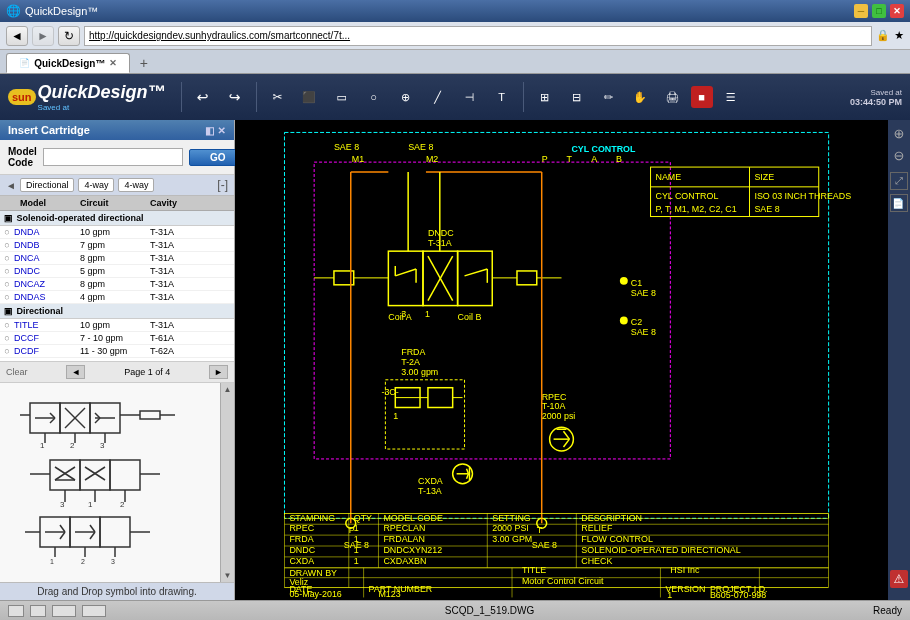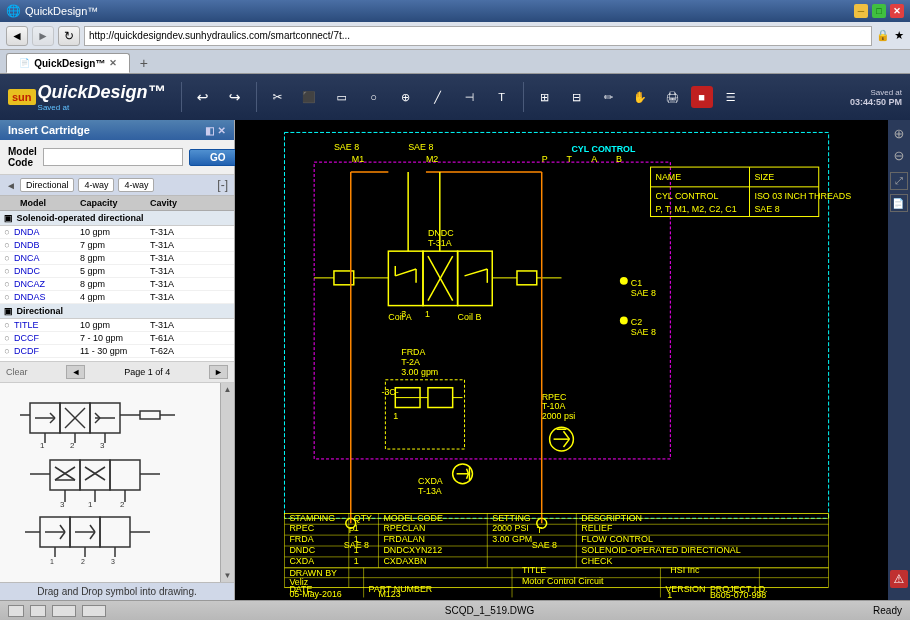--- a/index.html
+++ b/index.html
@@ -79,21 +79,21 @@
       padding: 0 8px;
       gap: 4px;
     }
     .logo-area { display: flex; align-items: center; margin-right: 8px; }
     .logo-sun {
       background: #e8c020;
       color: #c02000;
       font-weight: bold;
       font-size: 11px;
       padding: 2px 4px;
-      border-radius: 2px;
+      border-radius: 8px;
       margin-right: 2px;
     }
     .logo-qd { color: white; font-size: 18px; font-weight: bold; font-style: italic; }
     .logo-sc { color: #60c0ff; font-size: 8px; display: block; }
     .toolbar-sep { width: 1px; height: 30px; background: #4a5a7a; margin: 0 3px; }
     .tool-btn {
       width: 28px; height: 28px; display: flex; align-items: center; justify-content: center;
       color: white; font-size: 14px; cursor: pointer; border-radius: 3px;
     }
     .toolbar-right { margin-left: auto; color: #ccd; font-size: 9px; text-align: right; }
@@ -308,21 +308,21 @@
     <div class="titlebar-btn btn-minimize">─</div>
     <div class="titlebar-btn btn-maximize">□</div>
     <div class="titlebar-btn btn-close">✕</div>
   </div>
 </div>
 
 <div id="addressbar">
   <div class="nav-btn">◄</div>
   <div class="nav-btn" style="opacity:0.5;">►</div>
   <div class="nav-btn">↻</div>
-  <input class="address-input" id="url-input" style="flex: 1 1 0%; height: 20px; border: 1px solid rgb(170, 170, 170); padding: 0px 4px; font-size: 10px; background: white;" value="http://quickdesigndev.sunhydraulics.com/smartconnect/7t...">
+  <input class="address-input" id="url-input" style="flex: 1 1 0%; height: 20px; border: 1px solid rgb(170, 170, 170); padding: 0px 4px; font-size: 10px; background: white; text-decoration: underline;" value="http://quickdesigndev.sunhydraulics.com/smartconnect/7t...">
   <span style="font-size:11px;">🔒</span>
   <span style="font-size:11px;">★</span>
 </div>
 
 <div id="tabbar">
   <div class="tab active">
     <span style="font-size:9px;">📄</span>
     <span>QuickDesign™</span>
     <span class="tab-close">✕</span>
   </div>
@@ -383,21 +383,21 @@
     <div id="filter-bar">
       <span class="filter-arrow">◄</span>
       <span class="filter-tag">Directional</span>
       <span class="filter-tag">4-way</span>
       <span class="filter-tag">4-way</span>
       <span class="filter-end">[-]</span>
     </div>
 
     <div id="col-headers">
       <span class="col-model">Model</span>
-      <span class="col-capacity">Capacity</span>
+      <span class="col-capacity">Circuit</span>
       <span class="col-cavity">Cavity</span>
     </div>
 
     <div id="list-area">
 
       <div class="list-section-header">
         <span>▣</span>
         <span>Solenoid-operated directional</span>
       </div>
       <div class="list-row">

